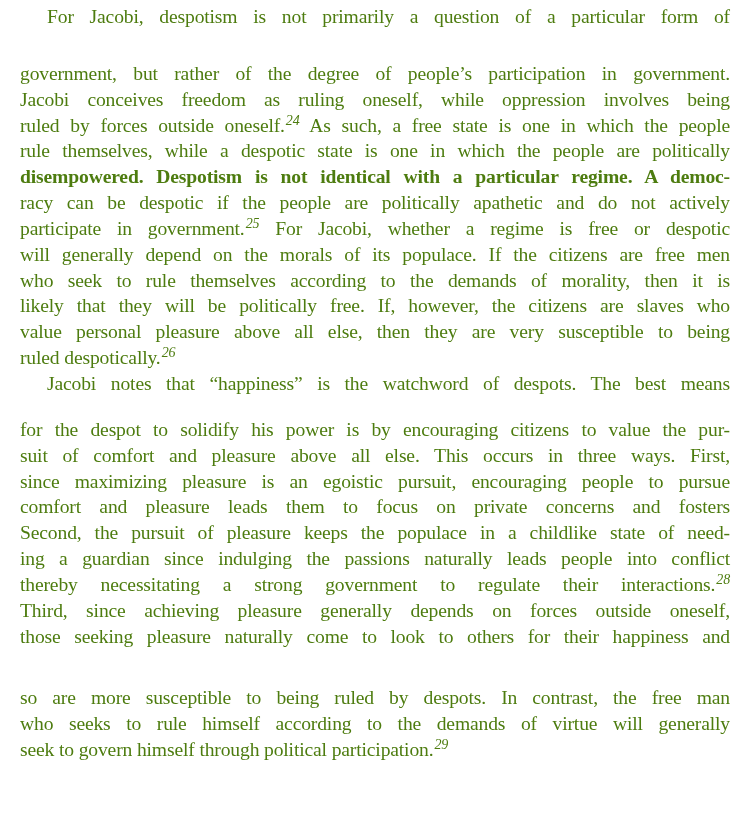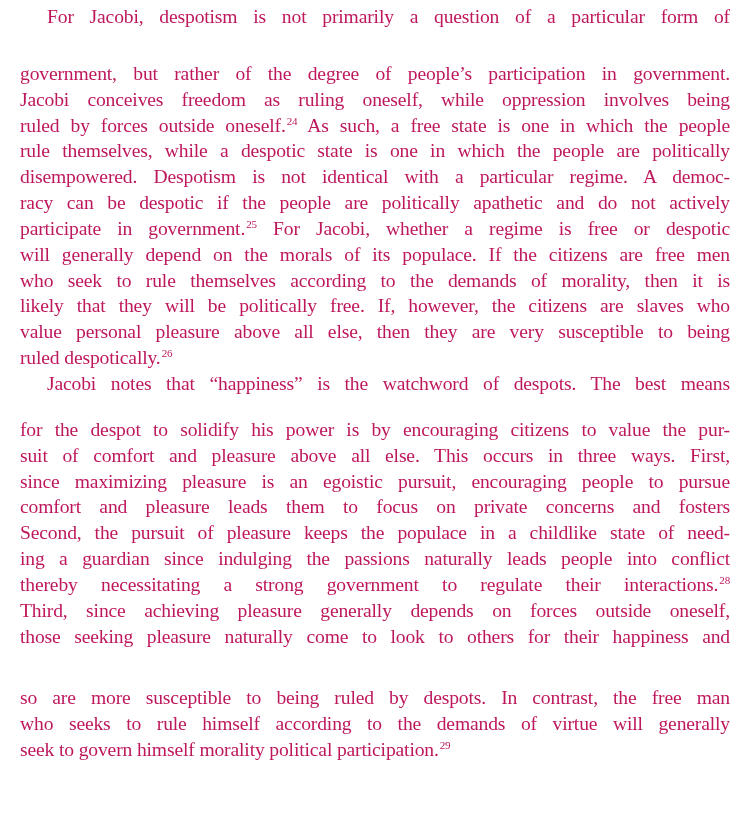--- a/index.html
+++ b/index.html
@@ -14,55 +14,56 @@
       position: relative;
     }
     .page {
       position: absolute;
       left: 20px;
       top: 4px;
       width: 710px;
       font-family: "Liberation Serif", "DejaVu Serif", serif;
       font-size: 19.6px;
       line-height: 25.85px;
-      color: #be185d;
+      color: #4d7c0f;
     }
     .line {
       display: block;
       height: 25.85px;
       white-space: nowrap;
       text-align: justify;
       text-align-last: justify;
       letter-spacing: -0.15px;
     }
     .line.last {
       text-align-last: left;
     }
     .line.indent {
       padding-left: 27px;
     }
     sup.fn {
-      font-size: 11px;
+      font-size: 14px;
       line-height: 0;
       vertical-align: 7px;
       margin-left: 1px;
+      font-style: italic;
     }
   </style>
 </head>
 <body>
 
 <div class="page">
 
   <div class="paragraph">
     <span class="line indent" style="white-space: nowrap; word-spacing: 0px;"><span>For Jacobi, despotism is not primarily a question of a particular form of</span></span>
     <span class="line" style="white-space: nowrap; word-spacing: 0px; margin-top: 31px;"><span>government, but rather of the degree of people’s participation in government.</span></span>
     <span class="line" style="white-space: nowrap; word-spacing: 0px;"><span>Jacobi conceives freedom as ruling oneself, while oppression involves being</span></span>
     <span class="line" style="white-space: nowrap; word-spacing: 0px;"><span>ruled by forces outside oneself.</span><sup class="fn">24</sup><span> As such, a free state is one in which the people</span></span>
     <span class="line" style="white-space: nowrap; word-spacing: 0px;"><span>rule themselves, while a despotic state is one in which the people are politically</span></span>
-    <span class="line" style="white-space: nowrap; word-spacing: 0px;"><span>disempowered. Despotism is not identical with a particular regime. A democ-</span></span>
+    <span class="line" style="white-space: nowrap; word-spacing: 0px; font-weight: bold;"><span>disempowered. Despotism is not identical with a particular regime. A democ-</span></span>
     <span class="line" style="white-space: nowrap; word-spacing: 0px;"><span>racy can be despotic if the people are politically apathetic and do not actively</span></span>
     <span class="line" style="white-space: nowrap; word-spacing: 0px;"><span>participate in government.</span><sup class="fn">25</sup><span> For Jacobi, whether a regime is free or despotic</span></span>
     <span class="line" style="white-space: nowrap; word-spacing: 0px;"><span>will generally depend on the morals of its populace. If the citizens are free men</span></span>
     <span class="line" style="white-space: nowrap; word-spacing: 0px;"><span>who seek to rule themselves according to the demands of morality, then it is</span></span>
     <span class="line" style="white-space: nowrap; word-spacing: 0px;"><span>likely that they will be politically free. If, however, the citizens are slaves who</span></span>
     <span class="line" style="white-space: nowrap; word-spacing: 0px;"><span>value personal pleasure above all else, then they are very susceptible to being</span></span>
     <span class="line last" style="white-space: nowrap;"><span>ruled despotically.</span><sup class="fn">26</sup></span>
   </div>
 
   <div class="paragraph">
@@ -71,15 +72,15 @@
     <span class="line" style="white-space: nowrap; word-spacing: 0px;"><span>suit of comfort and pleasure above all else. This occurs in three ways. First,</span></span>
     <span class="line" style="white-space: nowrap; word-spacing: 0px;"><span>since maximizing pleasure is an egoistic pursuit, encouraging people to pursue</span></span>
     <span class="line" style="white-space: nowrap; word-spacing: 0px;"><span>comfort and pleasure leads them to focus on private concerns and fosters</span></span>
     <span class="line" style="white-space: nowrap; word-spacing: 0px;"><span>Second, the pursuit of pleasure keeps the populace in a childlike state of need-</span></span>
     <span class="line" style="white-space: nowrap; word-spacing: 0px;"><span>ing a guardian since indulging the passions naturally leads people into conflict</span></span>
     <span class="line" style="white-space: nowrap; word-spacing: 0px;"><span>thereby necessitating a strong government to regulate their interactions.</span><sup class="fn">28</sup></span>
     <span class="line" style="white-space: nowrap; word-spacing: 0px;"><span>Third, since achieving pleasure generally depends on forces outside oneself,</span></span>
     <span class="line" style="white-space: nowrap; word-spacing: 0px;"><span>those seeking pleasure naturally come to look to others for their happiness and</span></span>
     <span class="line" style="white-space: nowrap; word-spacing: 0px; margin-top: 36px;"><span>so are more susceptible to being ruled by despots. In contrast, the free man</span></span>
     <span class="line" style="white-space: nowrap; word-spacing: 0px;"><span>who seeks to rule himself according to the demands of virtue will generally</span></span>
-    <span class="line last" style="white-space: nowrap;"><span>seek to govern himself morality political participation.</span><sup class="fn">29</sup></span>
+    <span class="line last" style="white-space: nowrap;"><span>seek to govern himself through political participation.</span><sup class="fn">29</sup></span>
   </div>
 </div>
 
 </body></html>

